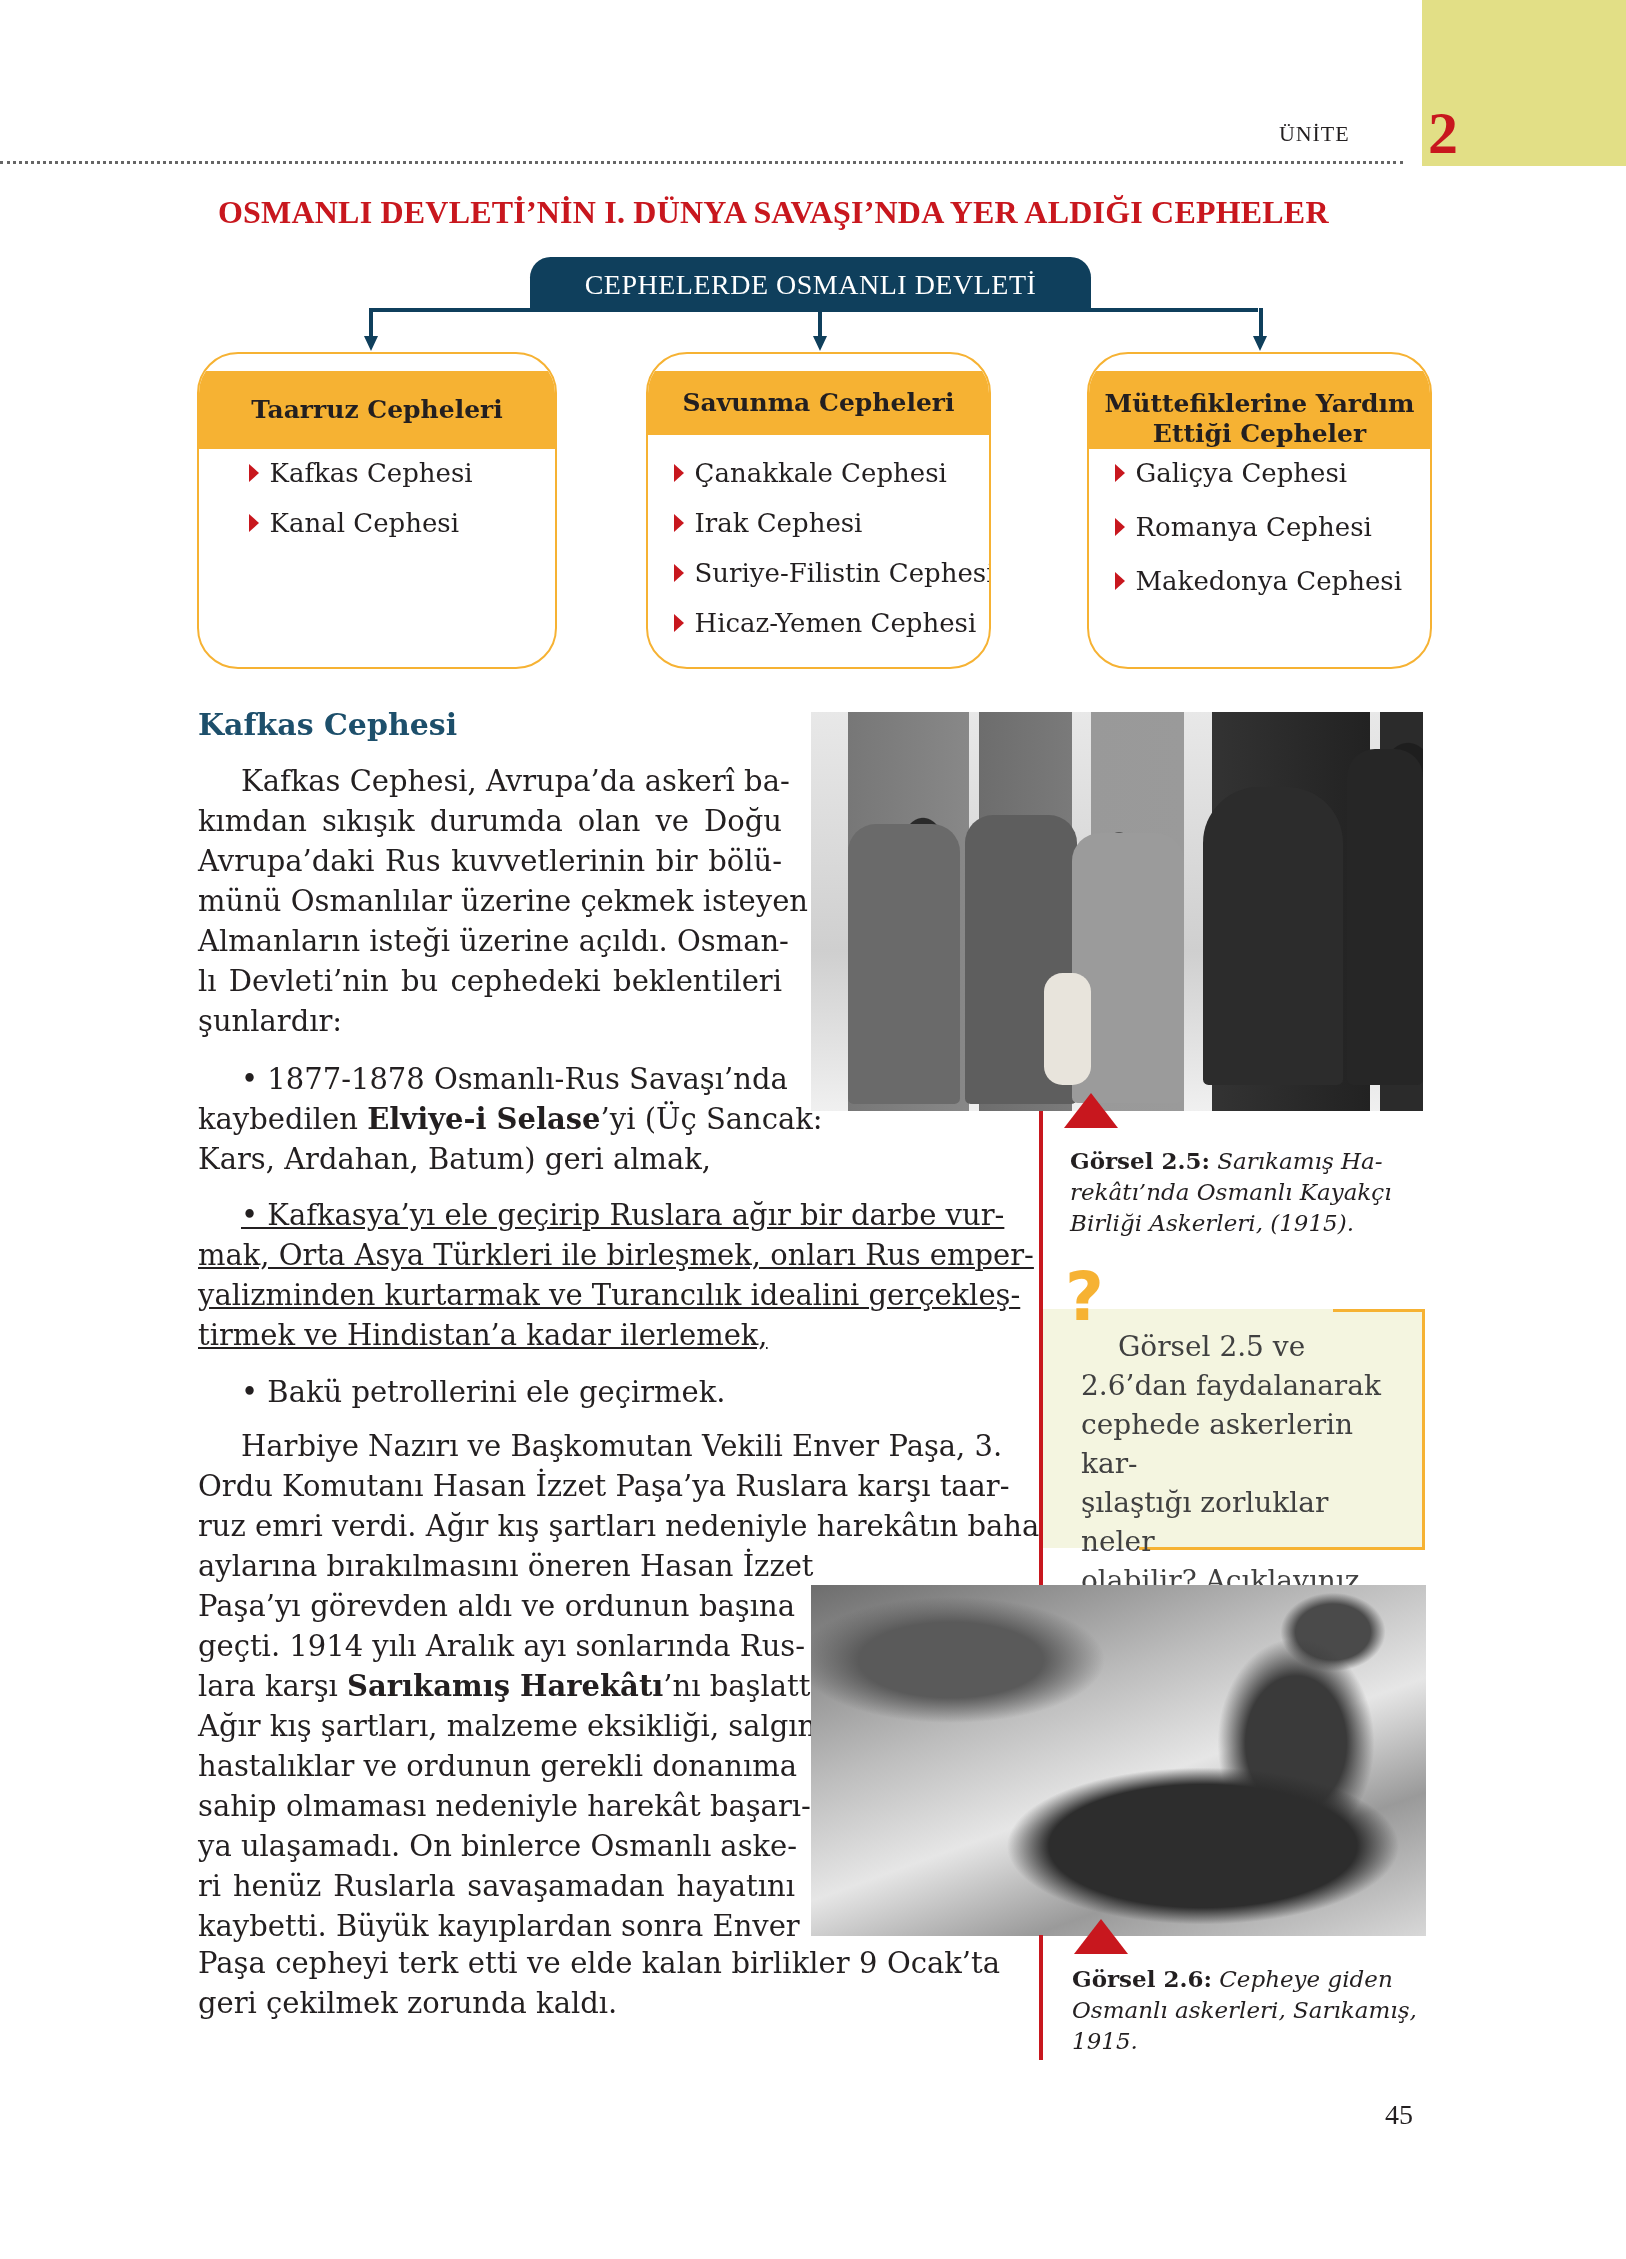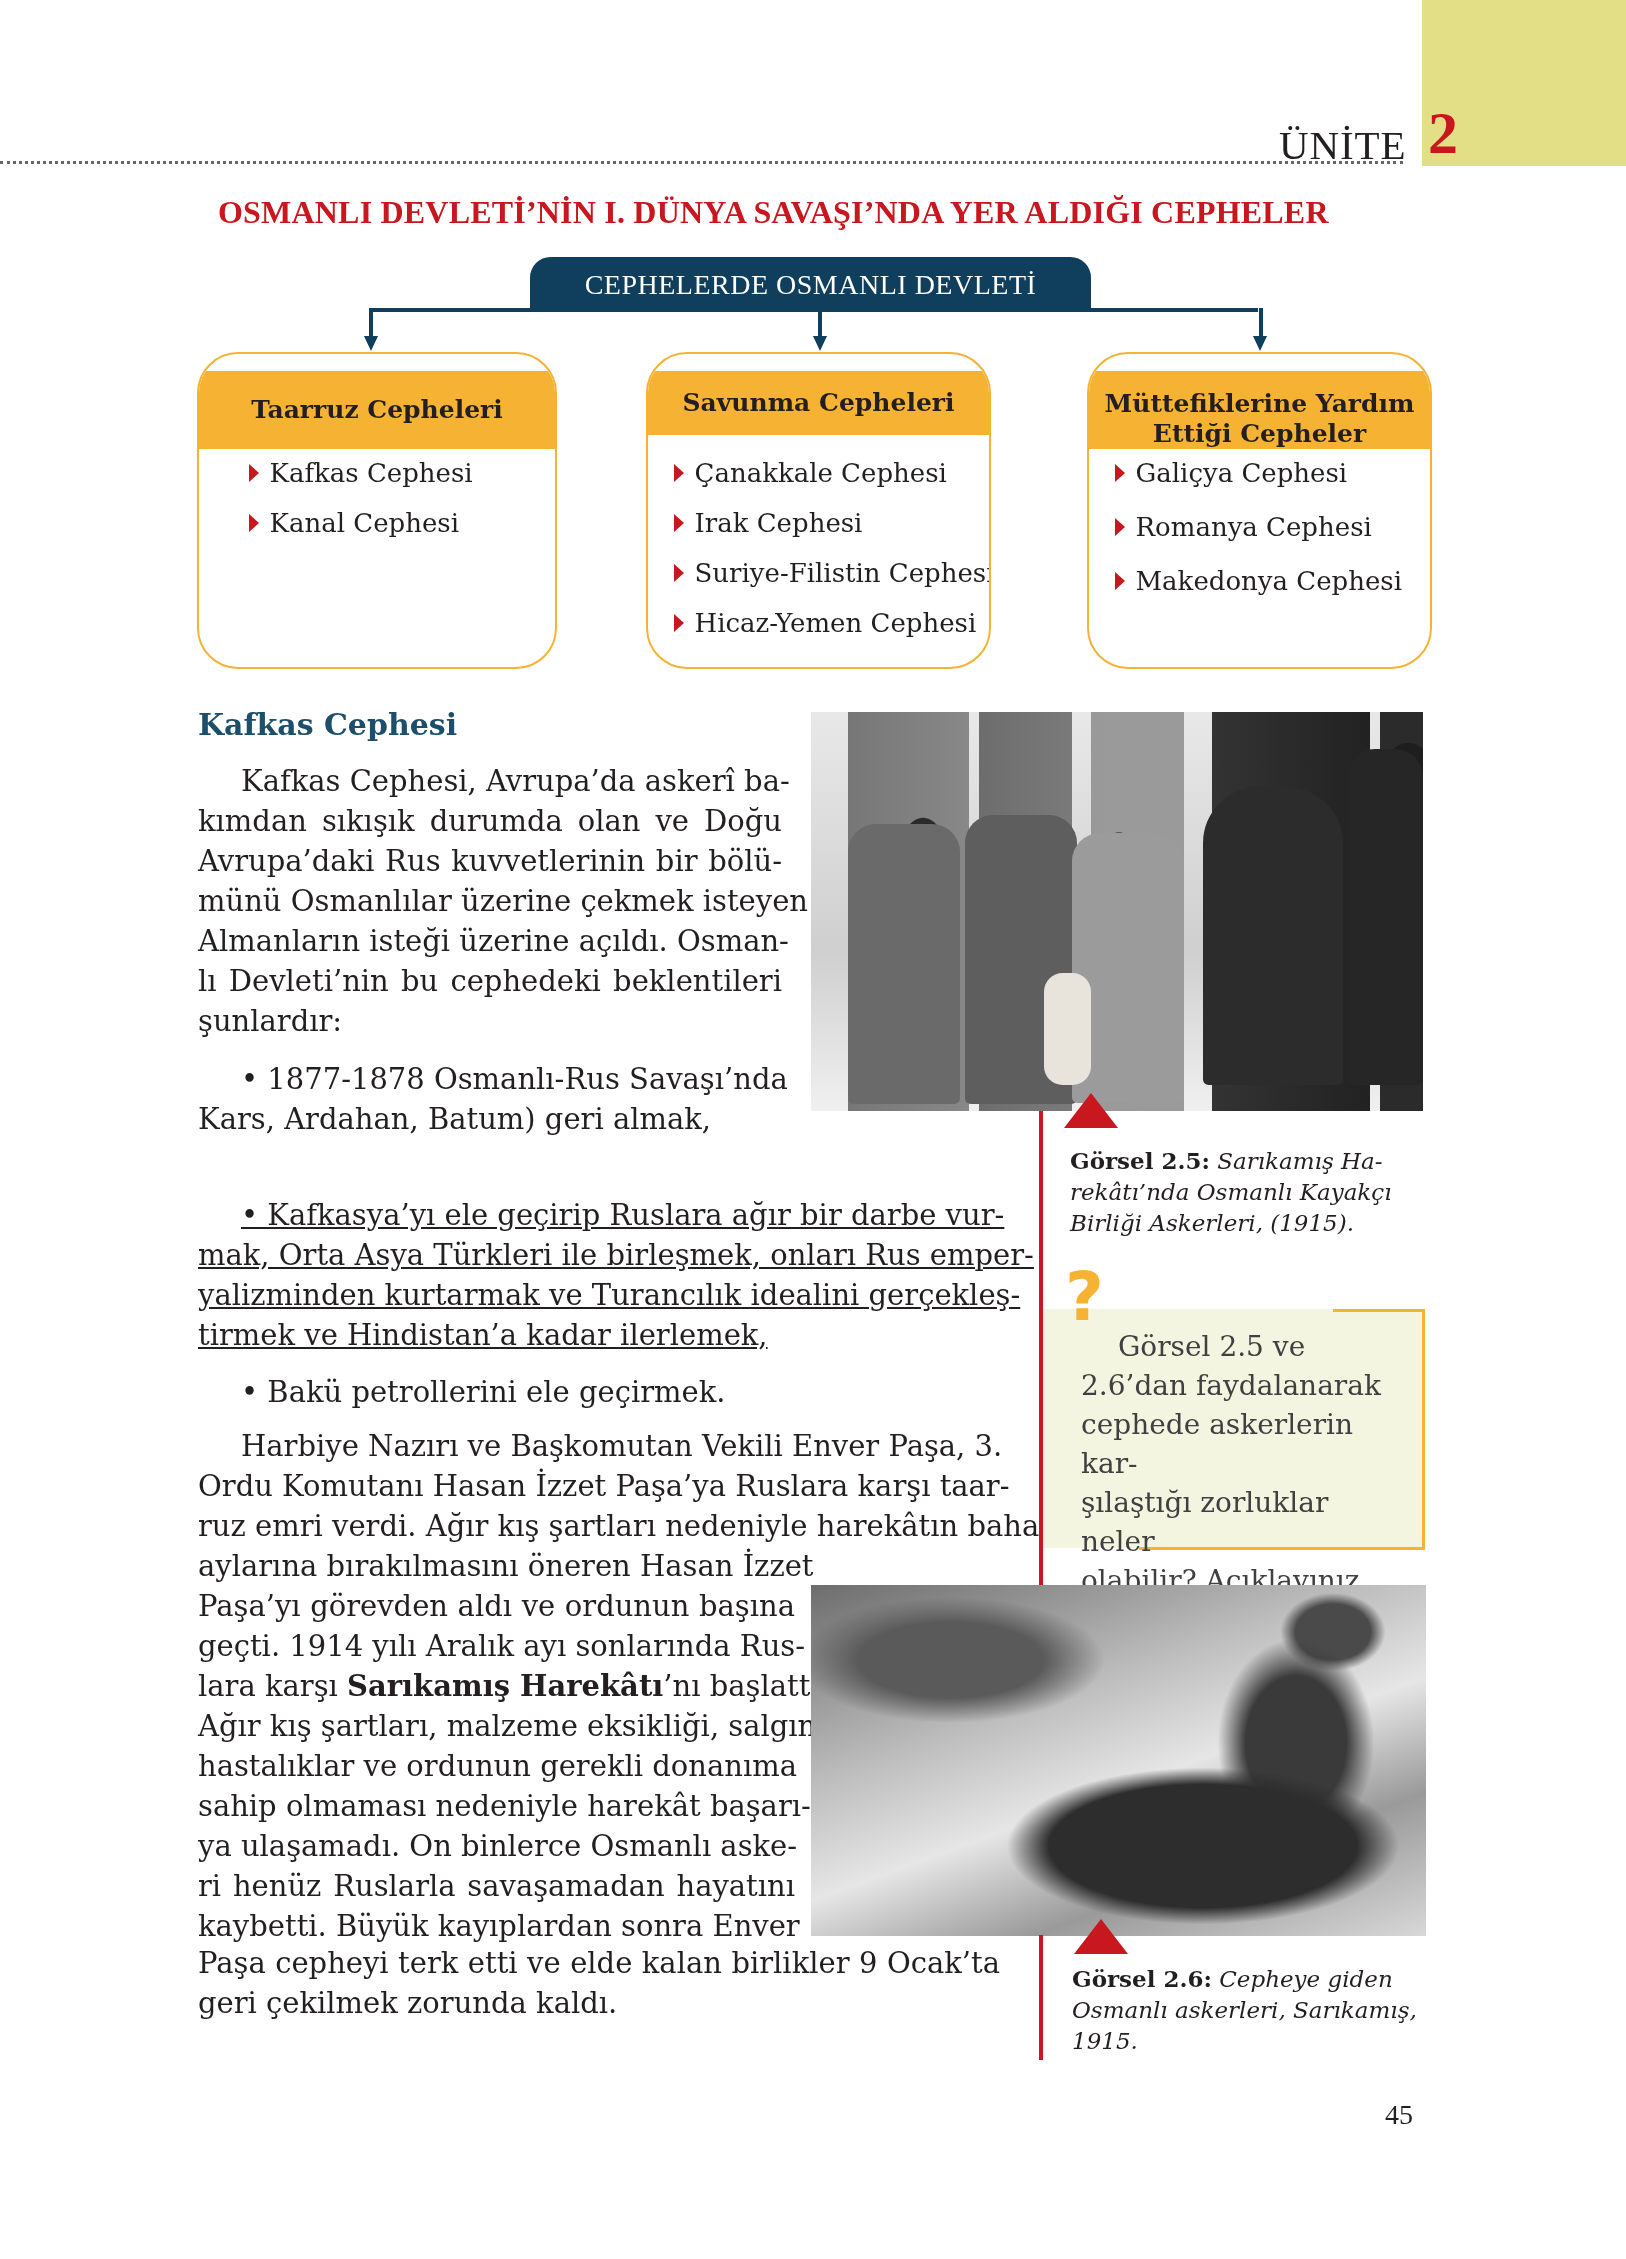--- a/index.html
+++ b/index.html
@@ -3,21 +3,21 @@
 <meta charset="utf-8">
 <style>
   html, body { margin:0; padding:0; }
   body { width:1627px; height:2260px; background:#ffffff; position:relative; overflow:hidden;
          font-family:"DejaVu Serif", "Liberation Serif", serif; color:#231f20; }
 
   
   .unit-block { position:absolute; left:1422px; top:0; width:205px; height:166px; background:#e2df86; }
   .unit-num { position:absolute; left:1428px; top:103px; font-size:60px; font-weight:bold; color:#c8171e;
               font-family:"Liberation Serif", serif; line-height:1; }
-  .unit-label { position:absolute; left:1279px; top:121px; font-size:41px; letter-spacing:0.9px;
+  .unit-label { position:absolute; left:1279px; top:121px; font-size:22px; letter-spacing:0.9px;
                 font-family:"Liberation Serif", serif; color:#231f20; }
   .dotline { position:absolute; left:0; top:161px; width:1403px; height:0; border-top:3.7px dotted #666; }
 
   .page-title { position:absolute; left:198px; top:194px; font-size:32px; font-weight:bold; color:#c8171e;
                 font-family:"Liberation Serif", serif; letter-spacing:0.2px; white-space:nowrap;margin-left:20px; }
 
   
   .root-box { position:absolute; left:530px; top:257px; width:561px; height:54px; background:#0f3f5c;
               border-radius:20.5px 20.5px 0 0; color:#fff; font-size:28px; text-align:center; line-height:56px;
               font-family:"Liberation Serif", serif; letter-spacing:0.5px; }
@@ -142,20 +142,21 @@
   <span class="ln">kımdan sıkışık durumda olan ve  Doğu</span>
   <span class="ln">Avrupa’daki Rus kuvvetlerinin bir bölü-</span>
   <span class="ln">münü Osmanlılar üzerine çekmek isteyen</span>
   <span class="ln">Almanların isteği üzerine açıldı. Osman-</span>
   <span class="ln">lı Devleti’nin bu cephedeki beklentileri</span>
   <span class="ln last">şunlardır:</span>
 </div>
 
 <div class="para" style="top:1059px;width:584px;">
   <span class="ln ind">• 1877-1878 Osmanlı-Rus Savaşı’nda</span>
+  <span class="ln"><span>kaybedilen </span><b>Elviye-i Selase</b><span>’yi (Üç Sancak:</span></span>
   <span class="ln last">Kars, Ardahan, Batum) geri almak,</span>
 </div>
 
 <div class="para" style="top:1195px;width:802px;text-decoration:underline;">
   <span class="ln ind">• Kafkasya’yı ele geçirip Ruslara ağır bir darbe vur-</span>
   <span class="ln">mak, Orta Asya Türkleri ile birleşmek, onları Rus emper-</span>
   <span class="ln">yalizminden kurtarmak ve Turancılık idealini gerçekleş-</span>
   <span class="ln last">tirmek ve Hindistan’a kadar ilerlemek,</span>
 </div>
 

